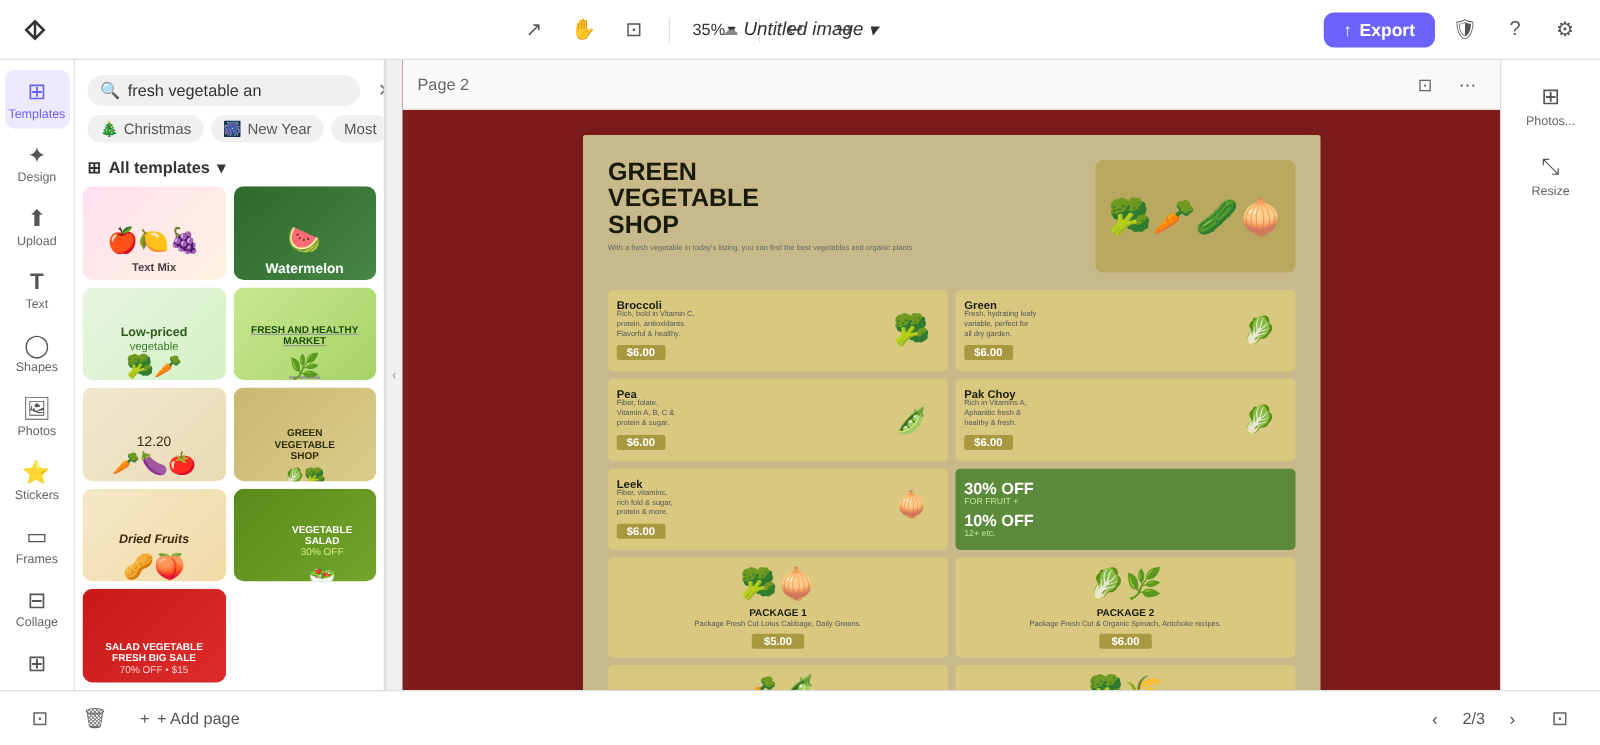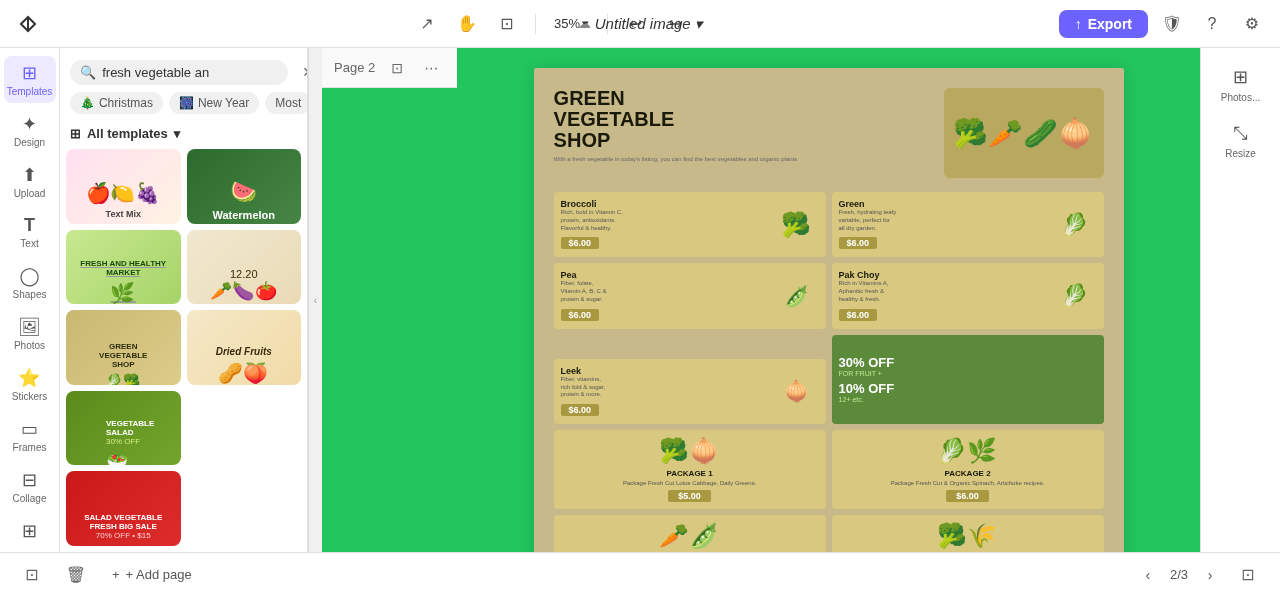--- a/index.html
+++ b/index.html
@@ -39,21 +39,21 @@
     .tag { padding: 4px 10px; border-radius: 16px; font-size: 12px; cursor: pointer; white-space: nowrap; border: none; background: #f0f0f0; color: #555; display: flex; align-items: center; gap: 4px; }
     .all-templates-bar { padding: 4px 10px 8px; display: flex; align-items: center; gap: 4px; }
     .all-templates-btn { display: flex; align-items: center; gap: 6px; font-size: 13px; font-weight: 600; color: #333; cursor: pointer; border: none; background: transparent; }
     .template-grid { flex: 1; overflow-y: auto; padding: 0 6px 6px; display: grid; grid-template-columns: 1fr 1fr; gap: 6px; align-content: start; }
     .template-grid::-webkit-scrollbar { width: 4px; }
     .template-grid::-webkit-scrollbar-thumb { background: #ccc; border-radius: 4px; }
     .template-thumb { border-radius: 8px; overflow: hidden; cursor: pointer; background: #e8e8e8; }
     .thumb-placeholder { width: 100%; background: #e0e0e0; display: flex; align-items: center; justify-content: center; font-size: 10px; color: #999; text-align: center; padding: 6px; }
 
     
-    .canvas-area { flex: 1; background: #22c55e; display: flex; flex-direction: row; overflow: hidden; }
+    .canvas-area { flex: 1; background: #7f1d1d; display: flex; flex-direction: column; overflow: hidden; }
     .canvas-toolbar { height: 40px; background: #f9f9f9; border-bottom: 1px solid #e0e0e0; display: flex; align-items: center; padding: 0 12px; gap: 8px; }
     .page-label { font-size: 13px; color: #666; }
     .canvas-toolbar-right { margin-left: auto; display: flex; gap: 6px; }
     .canvas-icon-btn { width: 28px; height: 28px; border: none; background: transparent; cursor: pointer; border-radius: 6px; display: flex; align-items: center; justify-content: center; color: #666; font-size: 14px; }
     .canvas-scroll { flex: 1; overflow: auto; display: flex; align-items: flex-start; justify-content: center; padding: 20px; }
     .canvas-page { background: #c8b98a; width: 590px; min-height: 480px; border-radius: 2px; box-shadow: 0 2px 16px rgba(0,0,0,0.15); padding: 20px; }
 
     
     .bottom-bar { height: 44px; background: #fff; border-top: 1px solid #e0e0e0; display: flex; align-items: center; padding: 0 16px; flex-shrink: 0; }
     .bottom-left { display: flex; gap: 12px; align-items: center; }
@@ -217,20 +217,29 @@
       <div class="template-thumb">
         <div class="thumb-placeholder t2" style="height:105px;background:linear-gradient(135deg,#2d6a2d,#4a8a4a);">
           <div style="text-align:center;">
             <div style="font-size:22px;color:#fff;">🍉</div>
             <div class="thumb-text" style="color:#fff;font-size:11px;">Watermelon</div>
           </div>
         </div>
       </div>
 
       <div class="template-thumb">
+        <div class="thumb-placeholder t3" style="height:105px;background:linear-gradient(135deg,#e8f5e0,#d0f0c0);">
+          <div style="text-align:center;padding:8px;">
+            <div style="font-size:10px;font-weight:700;color:#2d5a1a;">Low-priced</div>
+            <div style="font-size:9px;color:#3a7a2a;">vegetable</div>
+            <div style="font-size:18px;">🥦🥕</div>
+          </div>
+        </div>
+      </div>
+      <div class="template-thumb">
         <div class="thumb-placeholder t4" style="height:105px;background:linear-gradient(135deg,#c8e890,#a0d060);text-decoration:underline;">
           <div style="text-align:center;padding:6px;">
             <div style="font-size:8px;font-weight:700;color:#1a4a0a;text-transform:uppercase;">Fresh and Healthy</div>
             <div style="font-size:8px;font-weight:700;color:#1a4a0a;text-transform:uppercase;">Market</div>
             <div style="font-size:20px;margin-top:4px;">🌿</div>
           </div>
         </div>
       </div>
 
       <div class="template-thumb">
@@ -256,21 +265,21 @@
         <div class="thumb-placeholder t7" style="height:110px;background:linear-gradient(135deg,#f5e8c8,#f0d8a0);">
           <div style="text-align:center;padding:8px;">
             <div style="font-size:10px;font-weight:700;color:#3a2a0a;font-style:italic;">Dried Fruits</div>
             <div style="font-size:20px;margin-top:4px;">🥜🍑</div>
           </div>
         </div>
       </div>
 
       <div class="template-thumb">
         <div class="thumb-placeholder t8" style="height:110px;background:linear-gradient(135deg,#5a8a1a,#78aa30);">
-          <div style="text-align:left;padding:6px;margin-left:28px;">
+          <div style="text-align:center;padding:6px;margin-left:28px;">
             <div style="font-size:8px;font-weight:700;color:#fff;text-transform:uppercase;">VEGETABLE SALAD</div>
             <div style="font-size:8px;color:#d0f080;">30% OFF</div>
             <div style="font-size:18px;margin-top:4px;">🥗</div>
           </div>
         </div>
       </div>
       <div class="template-thumb" style="grid-column:1;">
         <div class="thumb-placeholder" style="height:110px;background:linear-gradient(135deg,#c81818,#e03030);">
           <div style="text-align:center;padding:6px;">
             <div style="font-size:8px;font-weight:700;color:#fff;text-transform:uppercase;">SALAD VEGETABLE</div>
@@ -343,21 +352,21 @@
 
           <div style="background:#d8c880;border-radius:4px;padding:7px;display:flex;align-items:center;gap:6px;">
             <div style="flex:1;">
               <div style="font-size:9px;font-weight:700;color:#1a1a0a;">Pak Choy</div>
               <div style="font-size:6px;color:#555;line-height:1.3;">Rich in Vitamins A,<br>Aphanitic fresh &amp;<br>healthy &amp; fresh.</div>
               <div style="font-size:9px;font-weight:700;background:#a89840;color:#fff;padding:1px 8px;border-radius:2px;display:inline-block;margin-top:3px;">$6.00</div>
             </div>
             <div style="width:44px;height:44px;display:flex;align-items:center;justify-content:center;font-size:22px;">🥬</div>
           </div>
 
-          <div style="background:#d8c880;border-radius:4px;padding:7px;display:flex;align-items:center;gap:6px;margin-top:24px;">
+          <div style="background:#d8c880;border-radius:4px;padding:7px;display:flex;align-items:flex-start;gap:6px;">
             <div style="flex:1;">
               <div style="font-size:9px;font-weight:700;color:#1a1a0a;">Leek</div>
               <div style="font-size:6px;color:#555;line-height:1.3;">Fiber, vitamins,<br>rich fold &amp; sugar,<br>protein &amp; more.</div>
               <div style="font-size:9px;font-weight:700;background:#a89840;color:#fff;padding:1px 8px;border-radius:2px;display:inline-block;margin-top:3px;">$6.00</div>
             </div>
             <div style="width:44px;height:44px;display:flex;align-items:center;justify-content:center;font-size:20px;">🧅</div>
           </div>
 
           <div style="background:#5a8a3a;border-radius:4px;padding:7px;display:flex;flex-direction:column;justify-content:center;">
             <div style="font-size:13px;font-weight:900;color:#fff;">30% OFF</div>

